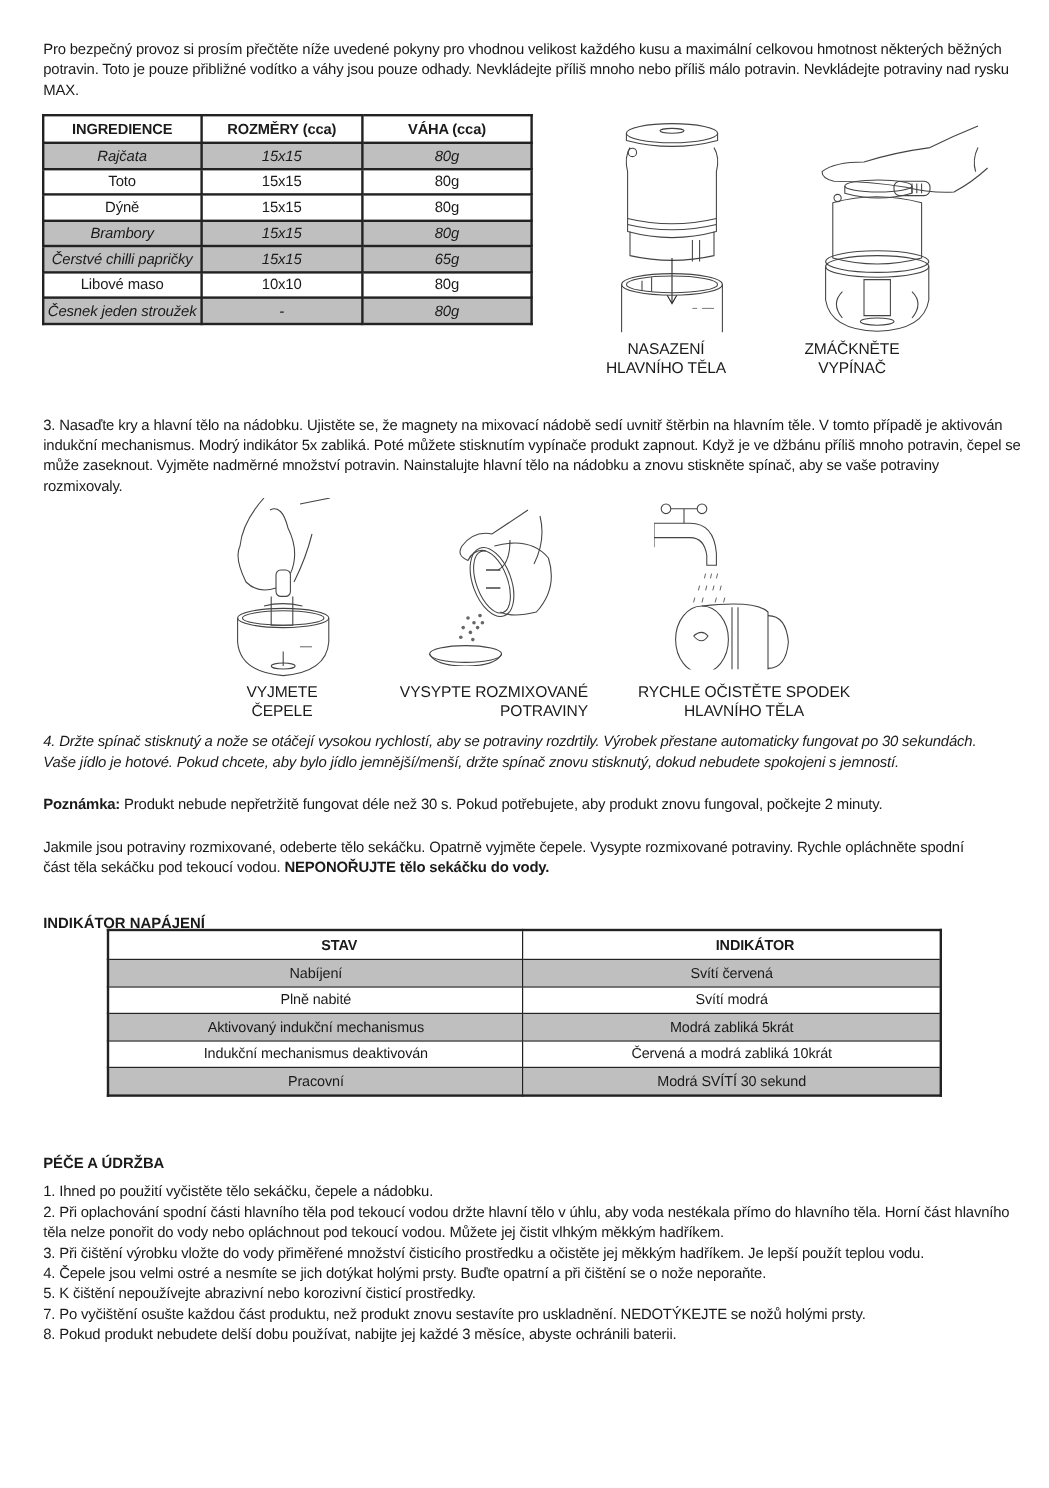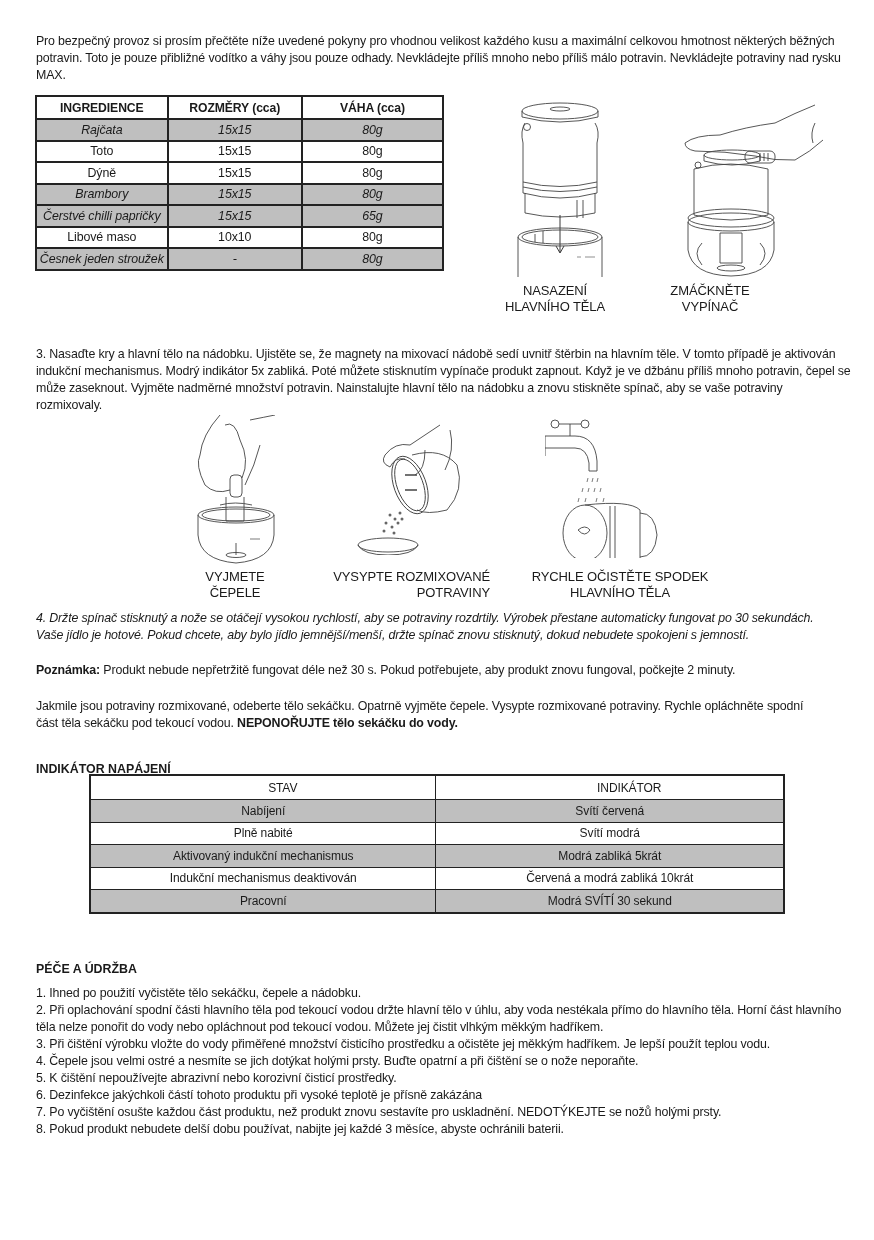--- a/index.html
+++ b/index.html
@@ -13,21 +13,21 @@
   #ing-table { left:35px; top:95px; width:409px; border:2px solid #222; }
   #ing-table td, #ing-table th { border:2px solid #222; text-align:center; font-size:12.4px;
        height:19.5px; padding:0; letter-spacing:-0.1px; }
   #ing-table th { font-weight:bold; height:21px; font-size:12.2px; }
   #ing-table tr.grey td { background:#bfbfbf;font-style:italic; }
   #ing-table col.c1 { width:132px; } #ing-table col.c2 { width:135px; } #ing-table col.c3 { width:142px; }
   
   #status-table { left:89px; top:774px; width:696px; border:2px solid #222; }
   #status-table td, #status-table th { border:1.5px solid #222; text-align:center; font-size:12px;
        height:21.5px; padding:0; letter-spacing:-0.1px; }
-  #status-table th { font-weight:normal; height:23px;padding-left:39px; }
+  #status-table th { font-weight:bold; height:23px;padding-left:39px; }
   #status-table tr.grey td { background:#bfbfbf; }
   #status-table col.s1 { width:347px; } #status-table col.s2 { width:349px; }
   .caption { position:absolute; text-align:center; font-size:13px; line-height:16px; letter-spacing:-0.1px; }
   .fig { position:absolute; }
   .fig svg { display:block; }
   .h { position:absolute; left:36px; font-weight:bold; font-size:12.4px; }
   ol.care { position:absolute; left:36px; top:985px; width:810px; margin:0; padding:0; list-style:none;
             font-size:12.4px; line-height:17px; letter-spacing:-0.15px; }
 </style>
 </head>
@@ -252,16 +252,15 @@
     </tbody>
 </table>
 
 <div class="h" style="top:962px;">PÉČE A ÚDRŽBA</div>
 <ol class="care" id="care-list">
     <li>1. Ihned po použití vyčistěte tělo sekáčku, čepele a nádobku.</li>
     <li>2. Při oplachování spodní části hlavního těla pod tekoucí vodou držte hlavní tělo v úhlu, aby voda nestékala přímo do hlavního těla. Horní část hlavního těla nelze ponořit do vody nebo opláchnout pod tekoucí vodou. Můžete jej čistit vlhkým měkkým hadříkem.</li>
     <li>3. Při čištění výrobku vložte do vody přiměřené množství čisticího prostředku a očistěte jej měkkým hadříkem. Je lepší použít teplou vodu.</li>
     <li>4. Čepele jsou velmi ostré a nesmíte se jich dotýkat holými prsty. Buďte opatrní a při čištění se o nože neporaňte.</li>
     <li>5. K čištění nepoužívejte abrazivní nebo korozivní čisticí prostředky.</li>
-    <li>6. Dezinfekce jakýchkoli částí tohoto produktu při vysoké teplotě je přísně zakázána</li>
     <li>7. Po vyčištění osušte každou část produktu, než produkt znovu sestavíte pro uskladnění. NEDOTÝKEJTE se nožů holými prsty.</li>
     <li>8. Pokud produkt nebudete delší dobu používat, nabijte jej každé 3 měsíce, abyste ochránili baterii.</li>
   </ol>
 
 </body></html>

